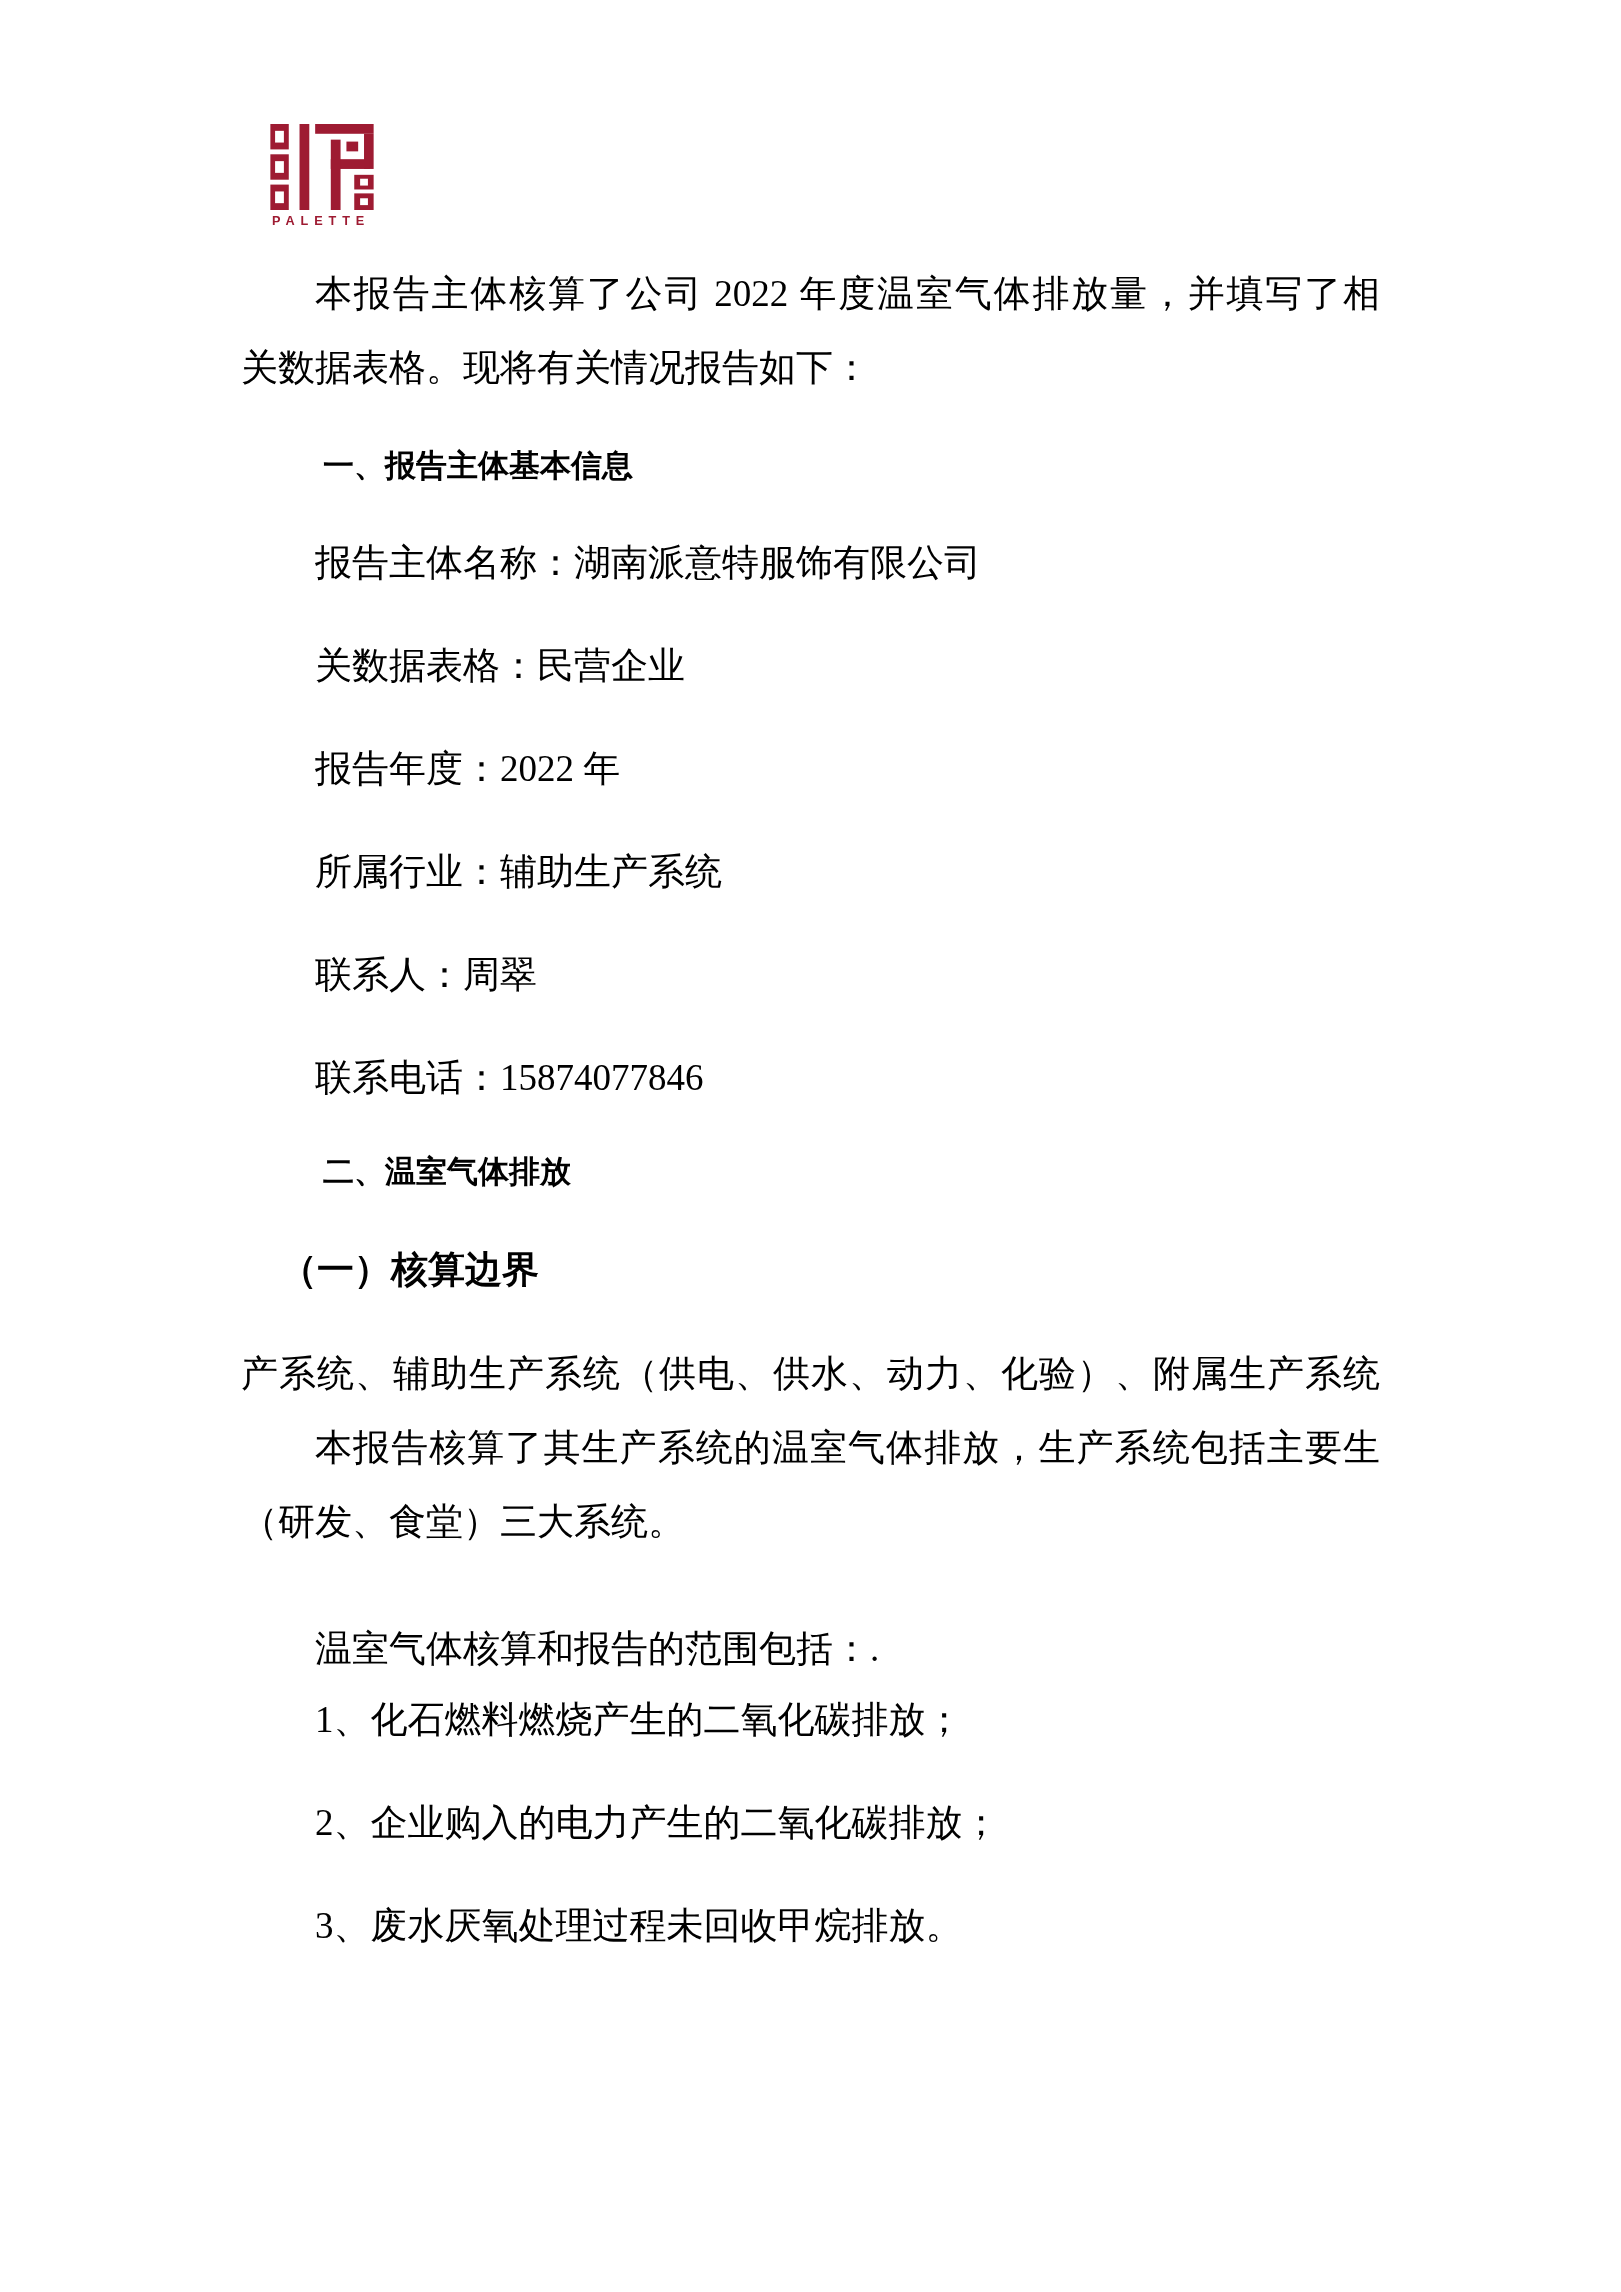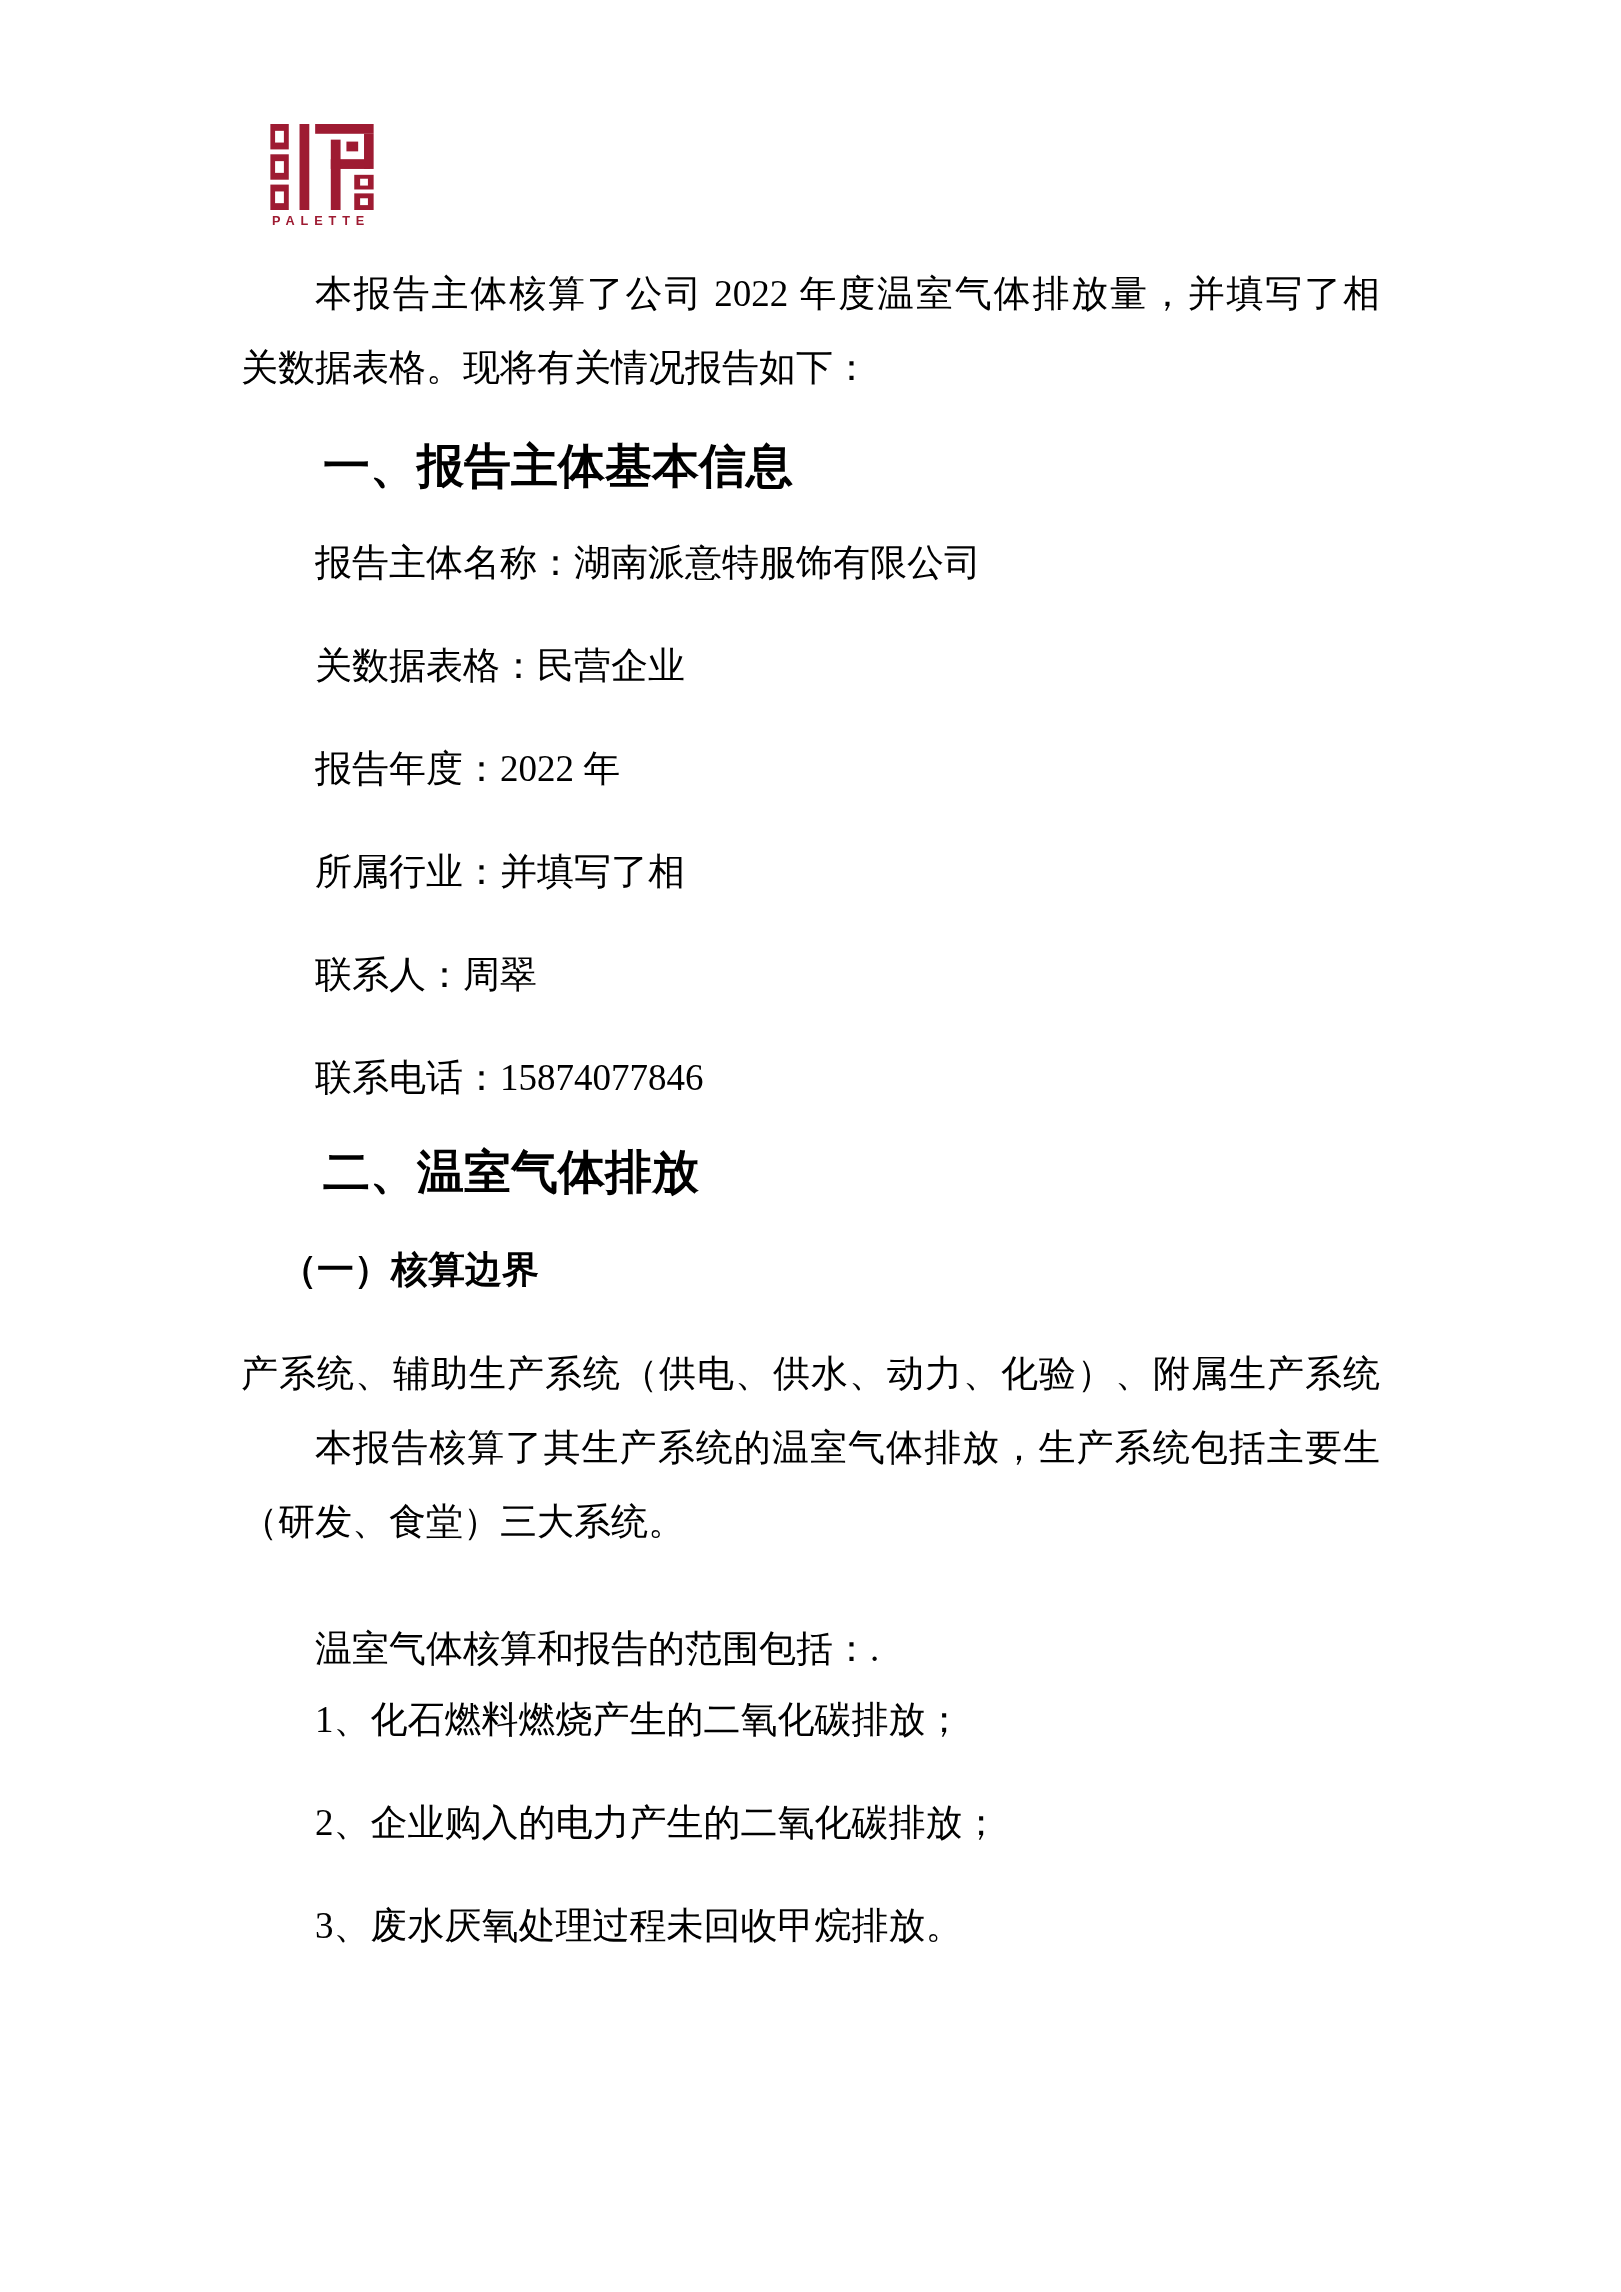--- a/index.html
+++ b/index.html
@@ -23,21 +23,21 @@
 
   
   .bline { font-size:37px; line-height:74px; }
   .indent { text-indent:74px; }
   .fill { text-align:justify; text-align-last:justify; }
   .nowrap { white-space:nowrap; }
 
   
   .h-major {
     font-family:"Liberation Sans", sans-serif; font-weight:bold;
-    font-size:47px; line-height:76px; text-indent:82px;
+    font-size:31px; line-height:76px; text-indent:82px;
     white-space:nowrap; margin:0;
   }
   .h-sub {
     font-family:"Liberation Sans", sans-serif; font-weight:bold;
     font-size:37px; line-height:74px; text-indent:39px;
     white-space:nowrap; margin:0;
   }
   p { margin:0; }
 
   
@@ -94,21 +94,21 @@
   <div class="abs" style="top:257px">
     <p class="bline indent fill">本报告主体核算了公司 2022 年度温室气体排放量，并填写了相</p>
     <p class="bline nowrap">关数据表格。现将有关情况报告如下：</p>
   </div>
 
   <h2 class="abs h-major" style="top:428px">一、报告主体基本信息</h2>
 
   <p class="abs bline indent nowrap" style="top:526px">报告主体名称：湖南派意特服饰有限公司</p>
   <p class="abs bline indent nowrap" style="top:629px">关数据表格：民营企业</p>
   <p class="abs bline indent nowrap" style="top:732px">报告年度：2022 年</p>
-  <p class="abs bline indent nowrap" style="top:835px">所属行业：并填写了相</p>
+  <p class="abs bline indent nowrap" style="top:835px">所属行业：辅助生产系统</p>
   <p class="abs bline indent nowrap" style="top:938px">联系人：周翠</p>
   <p class="abs bline indent nowrap" style="top:1041px">联系电话：15874077846</p>
 
   <h2 class="abs h-major" style="top:1134px">二、温室气体排放</h2>
 
   <h3 class="abs h-sub" style="top:1233px">（一）核算边界</h3>
 
   <div class="abs" style="top:1337px">
     <p class="bline fill">产系统、辅助生产系统（供电、供水、动力、化验）、附属生产系统</p>
     <p class="bline indent fill">本报告核算了其生产系统的温室气体排放，生产系统包括主要生</p>

